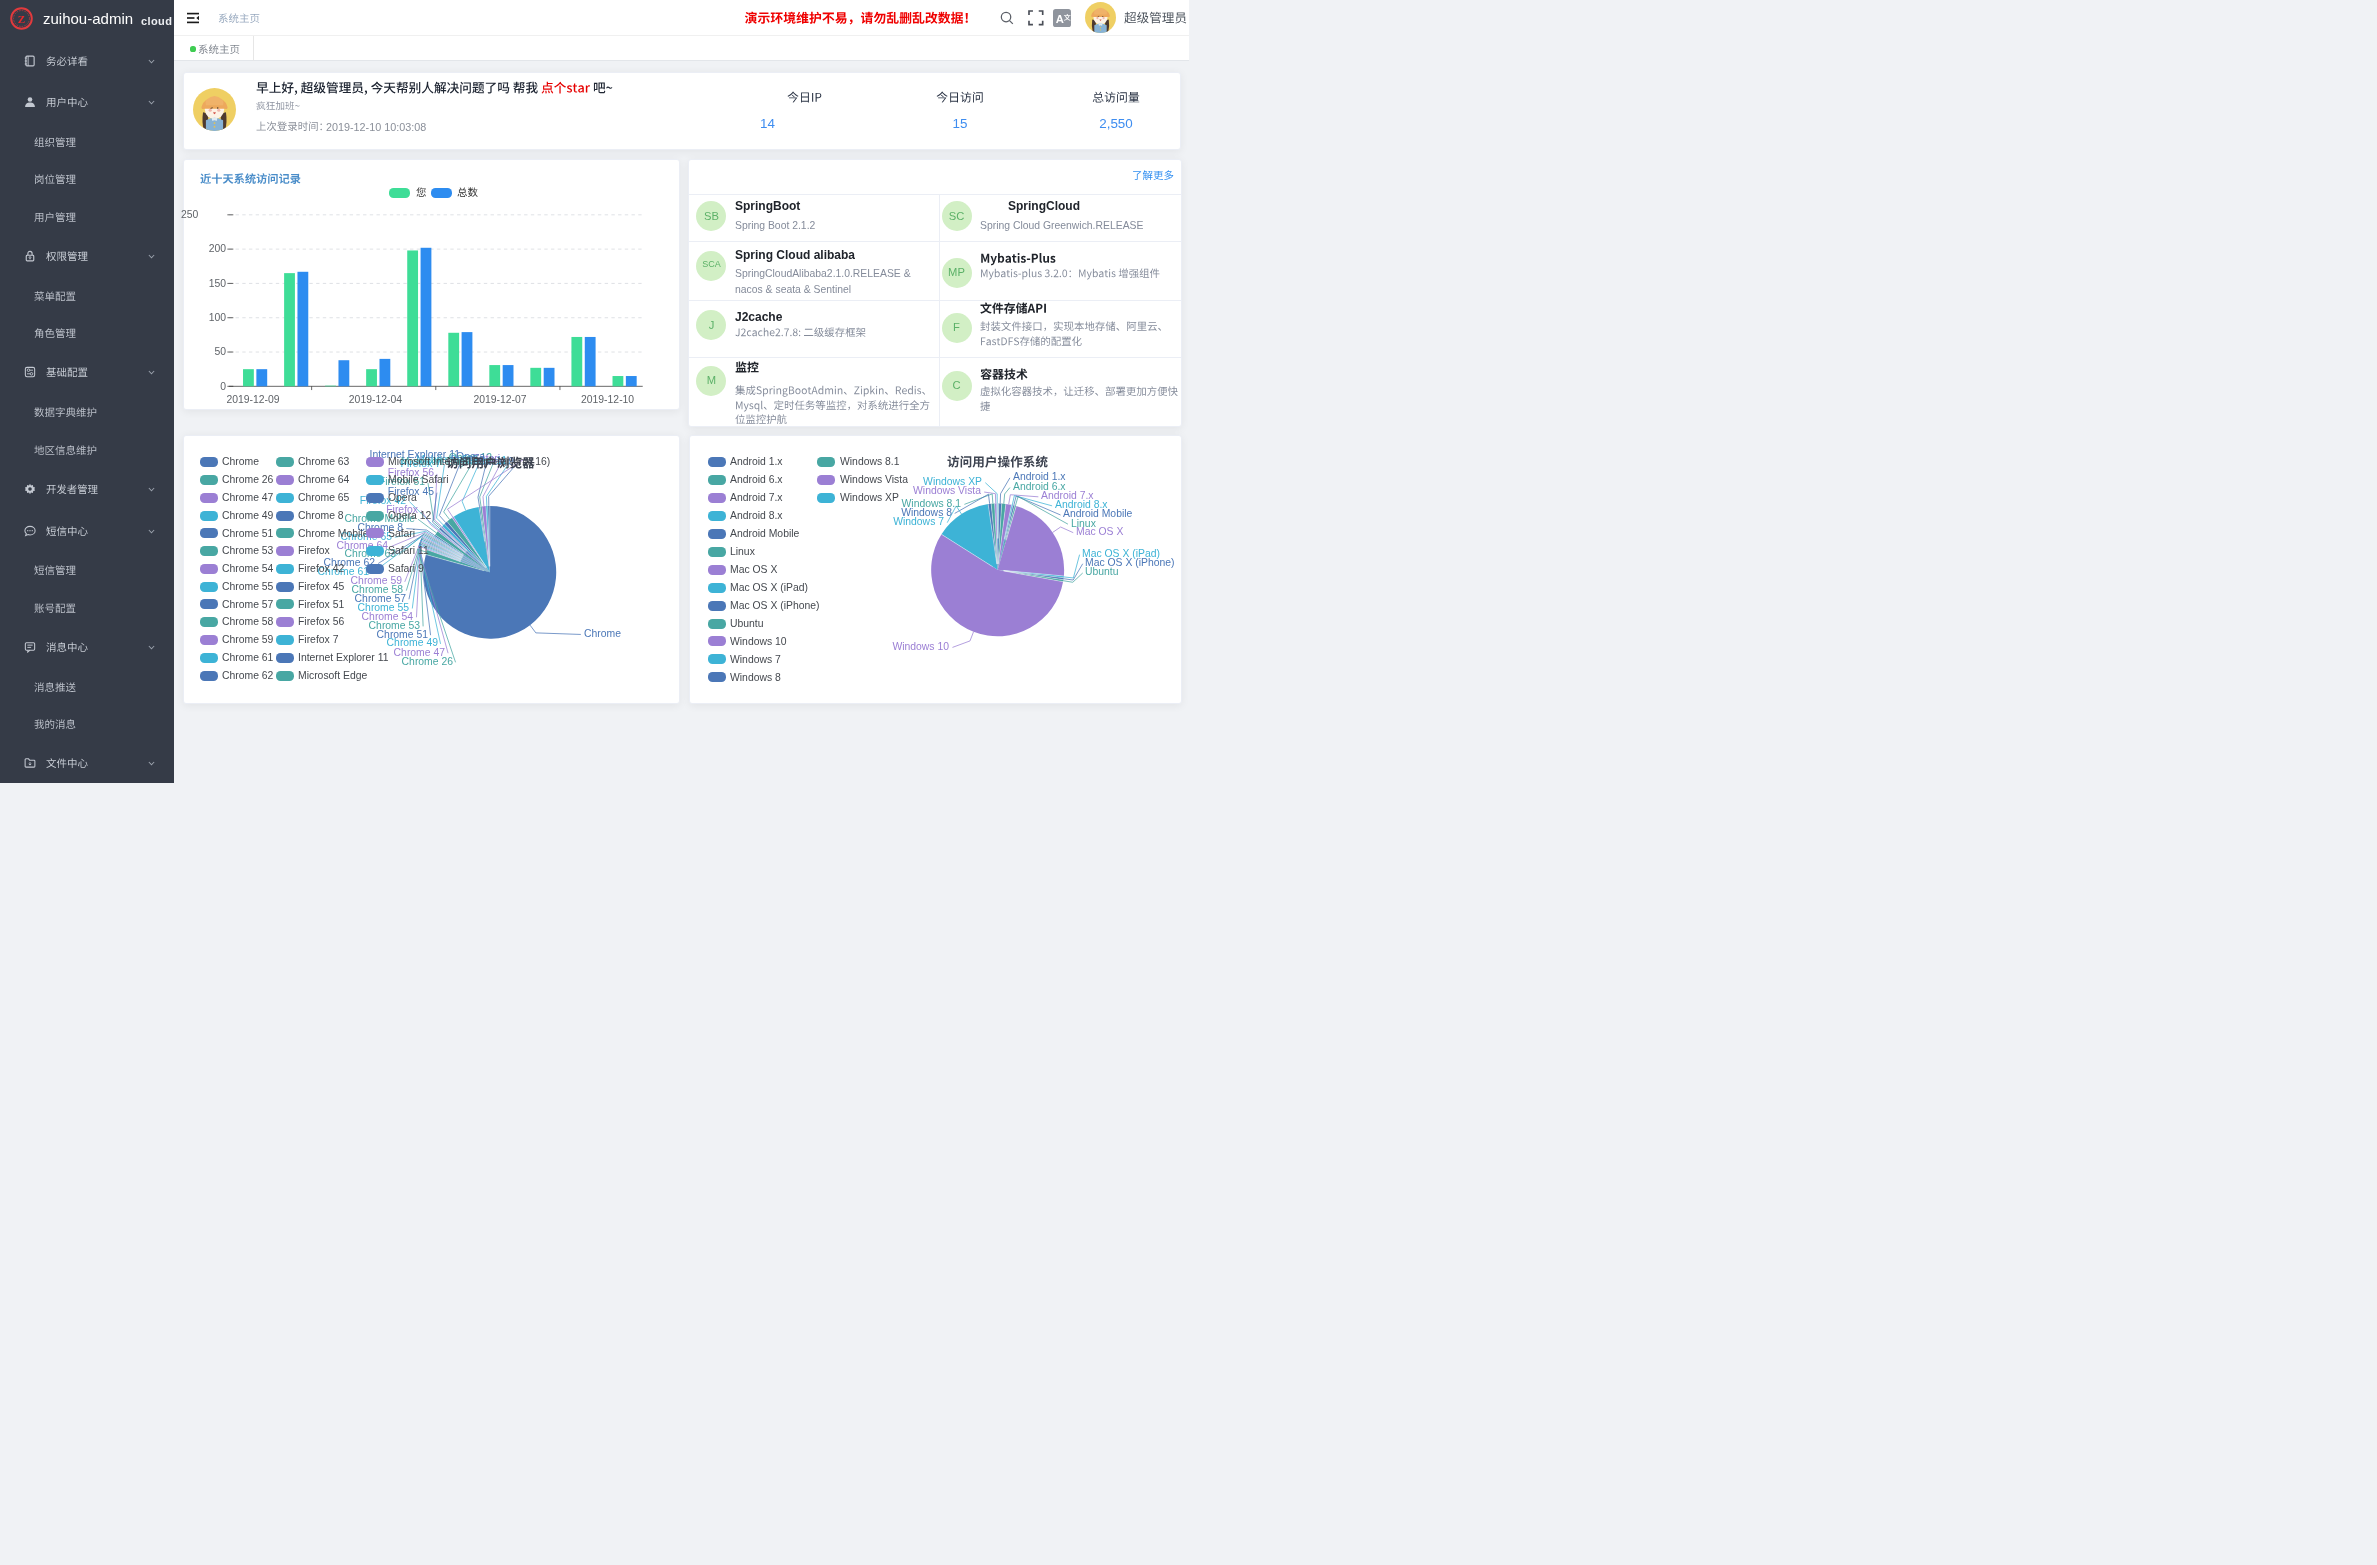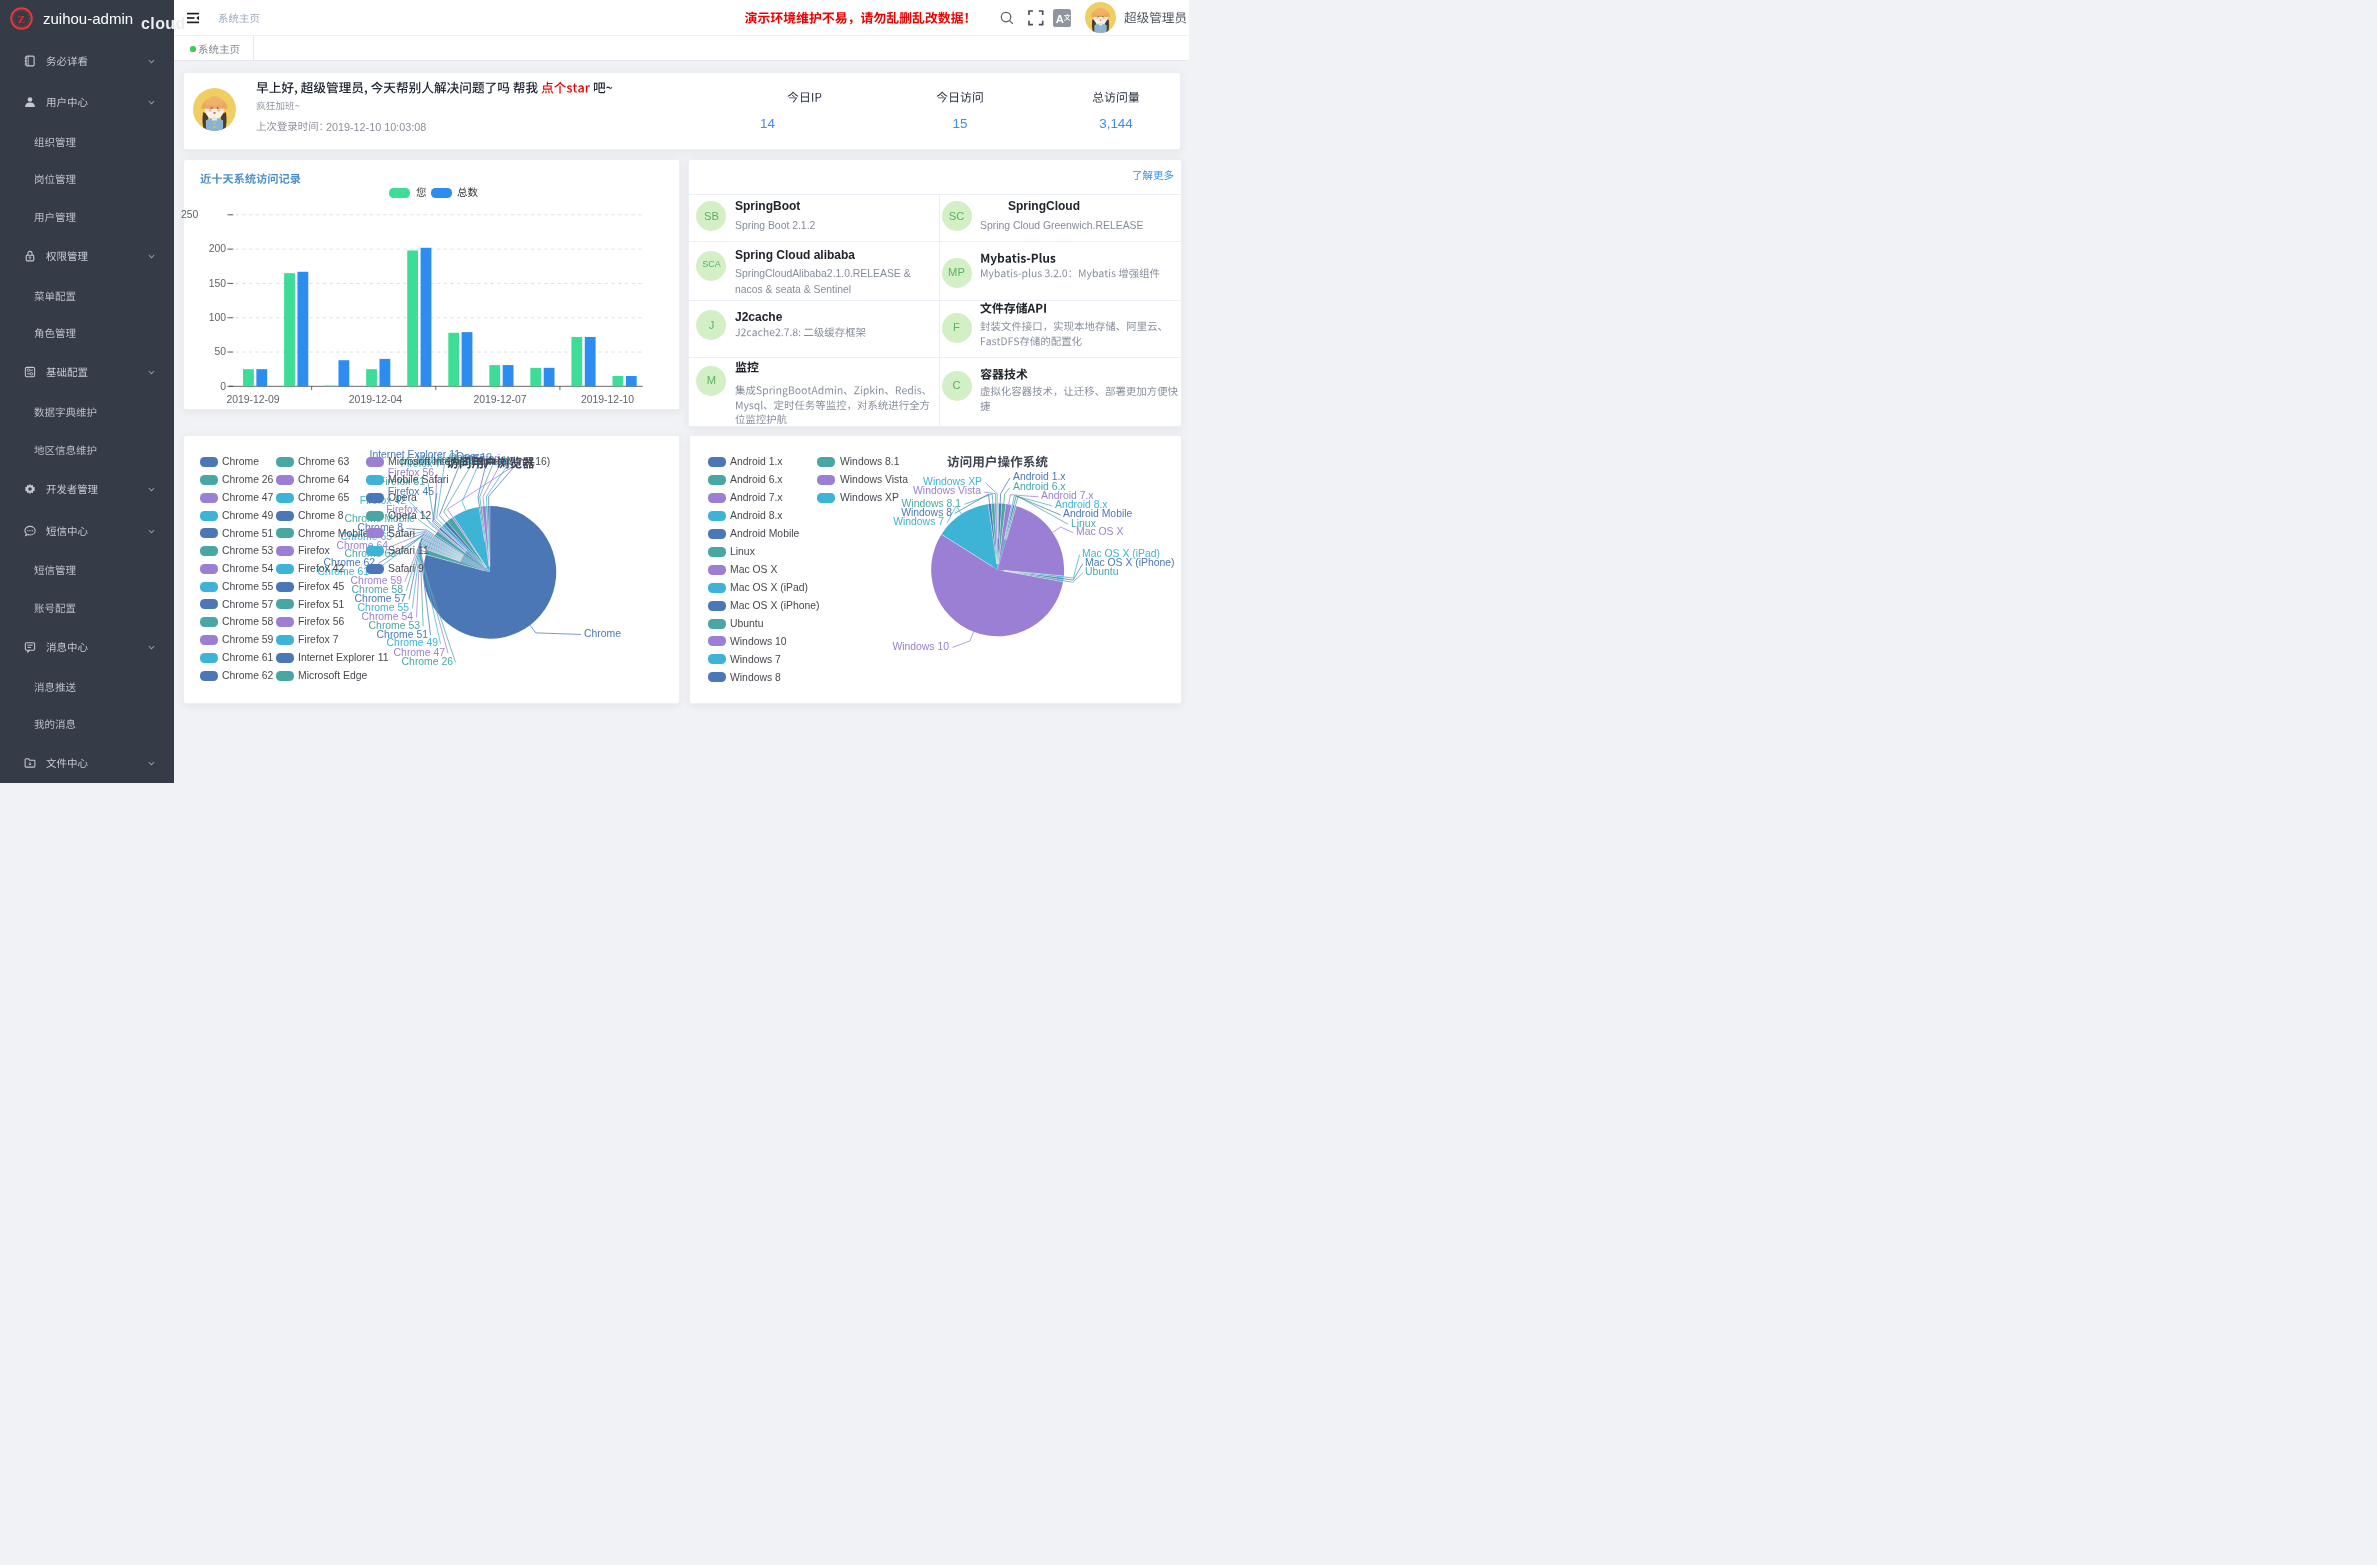--- a/index.html
+++ b/index.html
@@ -7,21 +7,21 @@
 .card{position:absolute;background:#fff;border-radius:3px;border:0.7px solid #ebeef5;
  box-shadow:0 1.5px 9px rgba(0,0,0,.06)}
 </style></head><body>
 <div class="abs" style="left:0;top:0;width:174px;height:783px;background:#353b47;z-index:5">
     <svg class="abs" style="left:9.7px;top:6.7px" width="23" height="23" viewBox="0 0 31 31">
 <circle cx="15.5" cy="15.5" r="13.9" fill="none" stroke="#e23a3d" stroke-width="2.6"></circle>
 <circle cx="15.5" cy="15.5" r="10.7" fill="none" stroke="#d6383b" stroke-width="0.9" stroke-dasharray="2.2,1.4"></circle>
 <text x="15.5" y="21" font-size="15" font-weight="bold" fill="#e8282c" text-anchor="middle" font-family="Liberation Serif,serif">Z</text>
 </svg>
     <div class="abs" style="left:43px;top:10.4px;font-size:15px;color:#fff">zuihou-admin</div>
-    <div class="abs" style="left:141px;top:14.6px;font-size:16px;font-weight:bold;color:#eceef2;letter-spacing:0.4px">cloud</div>
+    <div class="abs" style="left:141px;top:14.6px;font-size:11px;font-weight:bold;color:#eceef2;letter-spacing:0.4px">cloud</div>
     <div class="abs" style="left:0;top:40px;width:174px;height:42px">
       <svg class="abs" style="left:24px;top:50%;margin-top:-6px" width="12" height="12" viewBox="0 0 16 16">
         <rect x="2.5" y="1.5" width="11" height="13" rx="1.5" fill="none" stroke="#c3c8d1" stroke-width="1.5"></rect>
         <line x1="5.5" y1="1.5" x2="5.5" y2="14.5" stroke="#c3c8d1" stroke-width="1.2"></line>
         <line x1="1" y1="4" x2="4" y2="4" stroke="#c3c8d1" stroke-width="1.3"></line>
         <line x1="1" y1="8" x2="4" y2="8" stroke="#c3c8d1" stroke-width="1.3"></line>
         <line x1="1" y1="12" x2="4" y2="12" stroke="#c3c8d1" stroke-width="1.3"></line>
       </svg>
       <svg width="42" height="14" viewBox="0 -14.8 56.0 18.5" style="position:absolute;left:46px;top:14px;">
         <path d="M6.2 -5.3C6.2 -4.8 6.1 -4.4 6.0 -3.9H1.8V-3.0H5.7C4.8 -1.2 3.3 -0.3 0.8 0.2C1.0 0.4 1.3 0.9 1.4 1.1C4.1 0.4 5.9 -0.7 6.8 -3.0H11.0C10.8 -1.2 10.5 -0.3 10.2 -0.1C10.0 0.1 9.9 0.1 9.6 0.1C9.2 0.1 8.3 0.1 7.4 -0.0C7.6 0.3 7.8 0.6 7.8 0.9C8.6 1.0 9.5 1.0 9.9 1.0C10.4 0.9 10.7 0.9 11.0 0.6C11.5 0.1 11.8 -0.9 12.1 -3.5C12.2 -3.6 12.2 -3.9 12.2 -3.9H7.1C7.2 -4.4 7.3 -4.8 7.3 -5.2ZM10.4 -9.4C9.6 -8.6 8.5 -7.9 7.1 -7.4C6.0 -7.9 5.1 -8.5 4.5 -9.2L4.7 -9.4ZM5.3 -11.8C4.6 -10.6 3.2 -9.1 1.3 -8.1C1.5 -7.9 1.8 -7.6 1.9 -7.3C2.6 -7.7 3.3 -8.2 3.9 -8.6C4.4 -8.0 5.1 -7.4 5.9 -7.0C4.3 -6.4 2.4 -6.1 0.6 -5.9C0.8 -5.7 1.0 -5.3 1.1 -5.0C3.1 -5.2 5.2 -5.7 7.1 -6.4C8.7 -5.7 10.7 -5.3 12.9 -5.2C13.0 -5.5 13.2 -5.9 13.5 -6.1C11.6 -6.2 9.8 -6.5 8.4 -6.9C9.9 -7.7 11.2 -8.7 12.1 -9.9L11.4 -10.4L11.3 -10.3H5.6C5.9 -10.7 6.2 -11.1 6.4 -11.6Z M18.3 -11.0C19.5 -10.2 21.0 -9.0 21.9 -8.3L22.6 -9.1C21.8 -9.8 20.2 -10.9 19.0 -11.7ZM16.1 -7.5C15.8 -6.0 15.2 -4.1 14.4 -2.9L15.4 -2.5C16.2 -3.7 16.7 -5.7 17.1 -7.3ZM24.3 -6.6C25.3 -5.2 26.2 -3.3 26.6 -2.1L27.6 -2.6C27.2 -3.8 26.2 -5.7 25.3 -7.0ZM25.1 -10.9C23.8 -8.3 21.9 -5.8 19.4 -3.7V-8.4H18.3V-2.8C17.1 -1.9 15.8 -1.2 14.4 -0.5C14.7 -0.3 15.0 0.0 15.1 0.3C16.3 -0.2 17.3 -0.9 18.3 -1.6V-0.9C18.3 0.6 18.7 1.0 20.3 1.0C20.6 1.0 22.8 1.0 23.1 1.0C24.6 1.0 25.0 0.3 25.1 -2.3C24.8 -2.3 24.4 -2.5 24.1 -2.7C24.0 -0.5 23.9 -0.0 23.1 -0.0C22.6 -0.0 20.7 -0.0 20.4 -0.0C19.6 -0.0 19.4 -0.2 19.4 -0.8V-2.4C22.3 -4.6 24.5 -7.5 26.1 -10.5Z M29.5 -10.8C30.3 -10.1 31.2 -9.2 31.7 -8.6L32.4 -9.4C31.9 -10.0 30.9 -10.8 30.2 -11.4ZM34.4 -11.4C34.8 -10.6 35.4 -9.7 35.5 -9.1L36.5 -9.5C36.3 -10.1 35.8 -11.0 35.3 -11.7ZM30.6 0.8V0.8C30.8 0.5 31.2 0.2 33.5 -1.6C33.4 -1.8 33.2 -2.1 33.1 -2.4L31.7 -1.4V-7.4H28.6V-6.3H30.7V-1.3C30.7 -0.6 30.3 -0.1 30.0 0.1C30.2 0.2 30.5 0.6 30.6 0.8ZM39.6 -11.8C39.3 -11.0 38.7 -9.9 38.2 -9.1H33.6V-8.1H36.8V-6.2H34.0V-5.2H36.8V-3.2H33.2V-2.2H36.8V1.1H37.9V-2.2H41.3V-3.2H37.9V-5.2H40.6V-6.2H37.9V-8.1H41.0V-9.1H39.4C39.8 -9.8 40.2 -10.7 40.6 -11.4Z M46.6 -3.0H52.8V-2.0H46.6ZM46.6 -3.7V-4.7H52.8V-3.7ZM46.6 -1.3H52.8V-0.3H46.6ZM53.6 -11.6C51.3 -11.2 47.1 -11.0 43.7 -11.0C43.8 -10.7 43.8 -10.4 43.9 -10.2C45.1 -10.2 46.4 -10.2 47.7 -10.2C47.6 -9.9 47.5 -9.6 47.4 -9.3H43.8V-8.4H47.1C47.0 -8.1 46.8 -7.7 46.6 -7.4H42.8V-6.5H46.1C45.3 -5.0 44.1 -3.7 42.5 -2.8C42.7 -2.6 43.0 -2.2 43.1 -2.0C44.1 -2.6 44.9 -3.3 45.6 -4.1V1.1H46.6V0.6H52.8V1.1H53.8V-5.5H46.8C47.0 -5.9 47.2 -6.2 47.3 -6.5H55.2V-7.4H47.8C48.0 -7.7 48.1 -8.1 48.2 -8.4H54.4V-9.3H48.6L48.9 -10.3C50.9 -10.4 52.8 -10.6 54.2 -10.9Z" fill="#ccd1d9"></path>
@@ -293,21 +293,21 @@
     <path d="M6.2 -8.5C7.3 -7.7 8.7 -6.6 9.3 -5.9L10.2 -6.7C9.5 -7.4 8.1 -8.5 7.1 -9.3ZM2.6 -5.6V-4.4H11.6C10.4 -2.9 8.8 -0.8 7.4 0.8L8.6 1.3C10.3 -0.7 12.4 -3.4 13.7 -5.2L12.8 -5.6L12.6 -5.6ZM7.9 -13.6C6.3 -11.1 3.5 -8.9 0.6 -7.6C0.9 -7.3 1.3 -6.9 1.5 -6.5C3.9 -7.8 6.3 -9.6 8.0 -11.7C9.8 -9.7 12.4 -7.7 14.5 -6.6C14.7 -7.0 15.1 -7.5 15.4 -7.7C13.2 -8.7 10.4 -10.7 8.8 -12.6L9.1 -13.0Z M20.0 -5.6H28.0V-1.1H20.0ZM20.0 -6.8V-11.2H28.0V-6.8ZM18.8 -12.4V1.1H20.0V0.1H28.0V1.0H29.3V-12.4Z M33.6 0.0H35.1V-11.7H33.6Z M38.3 0.0H39.8V-4.7H41.7C44.3 -4.7 46.0 -5.8 46.0 -8.3C46.0 -10.8 44.3 -11.7 41.6 -11.7H38.3ZM39.8 -5.9V-10.5H41.5C43.5 -10.5 44.6 -10.0 44.6 -8.3C44.6 -6.6 43.6 -5.9 41.5 -5.9Z" fill="#2b3445"></path>
   </svg>
 <div class="abs" style="left:760px;top:116px;width:90px;font-size:13.4px;color:#3e8df0">14</div>
 <svg width="48" height="15.7" viewBox="0 -17.0 64.0 21.1" style="position:absolute;left:936px;top:89px;">
     <path d="M6.2 -8.5C7.3 -7.7 8.7 -6.6 9.3 -5.9L10.2 -6.7C9.5 -7.4 8.1 -8.5 7.1 -9.3ZM2.6 -5.6V-4.4H11.6C10.4 -2.9 8.8 -0.8 7.4 0.8L8.6 1.3C10.3 -0.7 12.4 -3.4 13.7 -5.2L12.8 -5.6L12.6 -5.6ZM7.9 -13.6C6.3 -11.1 3.5 -8.9 0.6 -7.6C0.9 -7.3 1.3 -6.9 1.5 -6.5C3.9 -7.8 6.3 -9.6 8.0 -11.7C9.8 -9.7 12.4 -7.7 14.5 -6.6C14.7 -7.0 15.1 -7.5 15.4 -7.7C13.2 -8.7 10.4 -10.7 8.8 -12.6L9.1 -13.0Z M20.0 -5.6H28.0V-1.1H20.0ZM20.0 -6.8V-11.2H28.0V-6.8ZM18.8 -12.4V1.1H20.0V0.1H28.0V1.0H29.3V-12.4Z M41.5 -13.1C41.8 -12.3 42.1 -11.3 42.2 -10.7L43.4 -11.0C43.3 -11.6 42.9 -12.7 42.6 -13.4ZM34.0 -12.4C34.8 -11.7 35.8 -10.6 36.3 -10.0L37.1 -10.9C36.6 -11.5 35.6 -12.5 34.8 -13.2ZM38.0 -10.6V-9.5H40.3C40.2 -5.5 40.0 -1.6 37.4 0.5C37.7 0.7 38.1 1.0 38.3 1.3C40.3 -0.4 41.0 -3.0 41.3 -6.0H44.9C44.7 -2.0 44.5 -0.5 44.1 -0.1C44.0 0.0 43.9 0.1 43.6 0.1C43.3 0.1 42.5 0.0 41.6 -0.0C41.8 0.3 42.0 0.8 42.0 1.1C42.8 1.2 43.6 1.2 44.1 1.1C44.6 1.1 44.9 1.0 45.2 0.6C45.7 0.0 45.9 -1.7 46.1 -6.6C46.1 -6.7 46.1 -7.1 46.1 -7.1H41.4C41.5 -7.9 41.5 -8.7 41.5 -9.5H47.2V-10.6ZM32.7 -8.4V-7.3H35.2V-2.0C35.2 -1.2 34.6 -0.7 34.3 -0.4C34.5 -0.2 34.9 0.3 35.1 0.6C35.3 0.2 35.7 -0.2 38.6 -2.3C38.5 -2.5 38.3 -3.0 38.2 -3.3L36.4 -2.0V-8.4Z M49.5 -9.8V1.3H50.7V-9.8ZM49.7 -12.7C50.5 -11.8 51.5 -10.7 52.0 -10.0L53.0 -10.6C52.4 -11.3 51.3 -12.4 50.5 -13.2ZM53.7 -12.5V-11.4H61.3V-0.4C61.3 -0.1 61.2 -0.0 60.9 -0.0C60.7 -0.0 59.7 0.0 58.8 -0.0C58.9 0.3 59.1 0.8 59.2 1.2C60.4 1.2 61.3 1.2 61.8 0.9C62.3 0.7 62.5 0.4 62.5 -0.4V-12.5ZM53.2 -8.6V-1.6H54.3V-2.7H58.8V-8.6ZM54.3 -7.5H57.6V-3.8H54.3Z" fill="#2b3445"></path>
   </svg>
 <div class="abs" style="left:915px;top:116px;width:90px;text-align:center;font-size:13.4px;color:#3e8df0">15</div>
 <svg width="48" height="15.7" viewBox="0 -17.0 64.0 21.1" style="position:absolute;left:1092px;top:89px;">
     <path d="M12.1 -3.4C13.1 -2.3 14.0 -0.8 14.4 0.2L15.3 -0.4C15.0 -1.5 14.0 -2.9 13.1 -4.0ZM6.6 -4.3C7.6 -3.6 8.9 -2.4 9.5 -1.7L10.4 -2.4C9.7 -3.2 8.5 -4.3 7.4 -5.0ZM4.5 -3.9V-0.5C4.5 0.8 5.0 1.1 6.9 1.1C7.3 1.1 10.1 1.1 10.5 1.1C12.0 1.1 12.4 0.7 12.5 -1.2C12.2 -1.2 11.7 -1.4 11.4 -1.6C11.3 -0.2 11.2 0.0 10.4 0.0C9.8 0.0 7.4 0.0 7.0 0.0C5.9 0.0 5.8 -0.1 5.8 -0.6V-3.9ZM2.2 -3.6C1.9 -2.4 1.3 -1.0 0.7 -0.1L1.8 0.4C2.5 -0.6 3.0 -2.1 3.3 -3.4ZM4.2 -9.1H11.8V-6.3H4.2ZM3.0 -10.2V-5.1H13.1V-10.2H10.5C11.1 -11.0 11.7 -12.0 12.2 -12.9L10.9 -13.4C10.5 -12.5 9.8 -11.1 9.2 -10.2H5.9L6.9 -10.7C6.6 -11.4 5.8 -12.5 5.1 -13.4L4.1 -12.9C4.8 -12.1 5.5 -11.0 5.7 -10.2Z M25.5 -13.1C25.8 -12.3 26.1 -11.3 26.2 -10.7L27.4 -11.0C27.3 -11.6 26.9 -12.7 26.6 -13.4ZM18.0 -12.4C18.8 -11.7 19.8 -10.6 20.3 -10.0L21.1 -10.9C20.6 -11.5 19.6 -12.5 18.8 -13.2ZM22.0 -10.6V-9.5H24.3C24.2 -5.5 24.0 -1.6 21.4 0.5C21.7 0.7 22.1 1.0 22.3 1.3C24.3 -0.4 25.0 -3.0 25.3 -6.0H28.9C28.7 -2.0 28.5 -0.5 28.1 -0.1C28.0 0.0 27.9 0.1 27.6 0.1C27.3 0.1 26.5 0.0 25.6 -0.0C25.8 0.3 26.0 0.8 26.0 1.1C26.8 1.2 27.6 1.2 28.1 1.1C28.6 1.1 28.9 1.0 29.2 0.6C29.7 0.0 29.9 -1.7 30.1 -6.6C30.1 -6.7 30.1 -7.1 30.1 -7.1H25.4C25.5 -7.9 25.5 -8.7 25.5 -9.5H31.2V-10.6ZM16.7 -8.4V-7.3H19.2V-2.0C19.2 -1.2 18.6 -0.7 18.3 -0.4C18.5 -0.2 18.9 0.3 19.1 0.6C19.3 0.2 19.7 -0.2 22.6 -2.3C22.5 -2.5 22.3 -3.0 22.2 -3.3L20.4 -2.0V-8.4Z M33.5 -9.8V1.3H34.7V-9.8ZM33.7 -12.7C34.5 -11.8 35.5 -10.7 36.0 -10.0L37.0 -10.6C36.4 -11.3 35.3 -12.4 34.5 -13.2ZM37.7 -12.5V-11.4H45.3V-0.4C45.3 -0.1 45.2 -0.0 44.9 -0.0C44.7 -0.0 43.7 0.0 42.8 -0.0C42.9 0.3 43.1 0.8 43.2 1.2C44.4 1.2 45.3 1.2 45.8 0.9C46.3 0.7 46.5 0.4 46.5 -0.4V-12.5ZM37.2 -8.6V-1.6H38.3V-2.7H42.8V-8.6ZM38.3 -7.5H41.6V-3.8H38.3Z M52.0 -10.6H60.0V-9.8H52.0ZM52.0 -12.2H60.0V-11.3H52.0ZM50.8 -12.9V-9.0H61.2V-12.9ZM48.8 -8.4V-7.4H63.2V-8.4ZM51.7 -4.4H55.4V-3.4H51.7ZM56.6 -4.4H60.4V-3.4H56.6ZM51.7 -6.0H55.4V-5.1H51.7ZM56.6 -6.0H60.4V-5.1H56.6ZM48.8 -0.0V0.9H63.3V-0.0H56.6V-1.0H62.0V-1.8H56.6V-2.7H61.6V-6.7H50.5V-2.7H55.4V-1.8H50.1V-1.0H55.4V-0.0Z" fill="#2b3445"></path>
   </svg>
-<div class="abs" style="left:1071px;top:116px;width:90px;text-align:center;font-size:13.4px;color:#3e8df0">3,144</div>
+<div class="abs" style="left:1071px;top:116px;width:90px;text-align:center;font-size:13.4px;color:#3e8df0">2,550</div>
 <div class="card" style="left:183px;top:159px;width:497px;height:251px"></div>
 <svg width="101" height="14.8" viewBox="0 -15.9 135.0 19.8" style="position:absolute;left:200px;top:171px;">
     <path d="M0.9 -11.6C1.7 -10.8 2.7 -9.6 3.1 -8.8L4.6 -9.9C4.1 -10.6 3.1 -11.7 2.3 -12.5ZM12.8 -12.7C11.2 -12.2 8.4 -12.0 6.0 -11.9V-8.6C6.0 -6.7 5.9 -4.1 4.7 -2.3C5.1 -2.1 5.9 -1.5 6.2 -1.2C7.3 -2.7 7.7 -5.0 7.8 -6.9H10.1V-1.3H11.9V-6.9H14.4V-8.5H7.8V-10.4C10.1 -10.5 12.4 -10.8 14.2 -11.4ZM4.2 -7.4H0.7V-5.6H2.4V-2.0C1.8 -1.7 1.0 -1.2 0.4 -0.4L1.6 1.3C2.1 0.4 2.7 -0.6 3.2 -0.6C3.5 -0.6 4.0 -0.1 4.7 0.3C5.8 0.9 7.1 1.0 9.0 1.0C10.6 1.0 13.0 0.9 14.1 0.9C14.1 0.4 14.4 -0.5 14.6 -1.0C13.1 -0.8 10.7 -0.6 9.1 -0.6C7.4 -0.6 6.0 -0.7 5.0 -1.3C4.7 -1.5 4.4 -1.7 4.2 -1.8Z M21.5 -12.7V-7.3H15.7V-5.5H21.5V1.3H23.5V-5.5H29.4V-7.3H23.5V-12.7Z M31.0 -7.2V-5.4H36.0C35.4 -3.5 33.9 -1.5 30.4 -0.3C30.8 0.1 31.4 0.8 31.6 1.3C35.0 0.0 36.7 -1.9 37.5 -3.9C38.8 -1.4 40.6 0.3 43.5 1.2C43.7 0.7 44.3 -0.1 44.7 -0.4C41.8 -1.2 39.8 -3.0 38.8 -5.4H44.0V-7.2H38.3C38.3 -7.6 38.3 -8.0 38.3 -8.3V-9.9H43.5V-11.7H31.5V-9.9H36.4V-8.4C36.4 -8.0 36.4 -7.6 36.4 -7.2Z M48.6 -3.2C47.9 -2.3 46.7 -1.3 45.6 -0.6C46.0 -0.4 46.8 0.2 47.1 0.6C48.2 -0.2 49.6 -1.4 50.5 -2.6ZM54.3 -2.4C55.5 -1.5 56.9 -0.3 57.6 0.6L59.2 -0.5C58.4 -1.3 56.9 -2.5 55.8 -3.3ZM54.6 -6.6C54.9 -6.3 55.2 -6.0 55.5 -5.7L51.0 -5.4C52.9 -6.4 54.8 -7.6 56.6 -9.0L55.3 -10.2C54.7 -9.6 53.9 -9.0 53.2 -8.5L50.2 -8.4C51.1 -9.0 52.0 -9.7 52.7 -10.5C54.7 -10.7 56.5 -10.9 58.1 -11.3L56.8 -12.8C54.3 -12.2 50.1 -11.8 46.4 -11.7C46.6 -11.3 46.8 -10.5 46.8 -10.1C47.9 -10.1 49.1 -10.2 50.2 -10.3C49.4 -9.5 48.7 -9.0 48.3 -8.8C47.9 -8.5 47.5 -8.2 47.2 -8.2C47.4 -7.8 47.6 -7.0 47.7 -6.7C48.0 -6.8 48.5 -6.9 50.9 -7.0C49.9 -6.5 49.1 -6.0 48.6 -5.8C47.7 -5.3 47.1 -5.1 46.5 -5.0C46.7 -4.5 47.0 -3.7 47.0 -3.4C47.5 -3.6 48.2 -3.7 51.7 -4.0V-0.7C51.7 -0.5 51.6 -0.4 51.3 -0.4C51.1 -0.4 50.2 -0.4 49.4 -0.5C49.6 0.0 50.0 0.8 50.0 1.3C51.1 1.3 52.0 1.3 52.6 1.0C53.3 0.7 53.5 0.3 53.5 -0.6V-4.1L56.6 -4.4C57.0 -3.9 57.3 -3.4 57.5 -3.0L58.9 -3.9C58.3 -4.9 57.1 -6.3 56.0 -7.3Z M70.2 -5.2V-0.9C70.2 0.6 70.5 1.1 71.9 1.1C72.1 1.1 72.7 1.1 72.9 1.1C74.1 1.1 74.5 0.4 74.6 -1.9C74.1 -2.1 73.4 -2.4 73.1 -2.7C73.0 -0.8 73.0 -0.4 72.7 -0.4C72.6 -0.4 72.3 -0.4 72.2 -0.4C72.0 -0.4 72.0 -0.5 72.0 -0.9V-5.2ZM67.4 -5.2C67.3 -2.6 67.1 -1.0 64.8 -0.1C65.2 0.3 65.7 1.0 65.9 1.4C68.6 0.2 69.0 -2.0 69.2 -5.2ZM60.5 -1.0 60.9 0.8C62.4 0.2 64.2 -0.5 65.9 -1.2L65.6 -2.8C63.7 -2.1 61.8 -1.4 60.5 -1.0ZM68.7 -12.4C68.9 -11.9 69.2 -11.3 69.3 -10.8H66.0V-9.2H68.3C67.7 -8.4 67.0 -7.4 66.7 -7.2C66.3 -6.9 65.9 -6.7 65.6 -6.6C65.7 -6.3 66.0 -5.4 66.1 -4.9C66.6 -5.1 67.4 -5.2 72.5 -5.8C72.7 -5.4 72.9 -5.0 73.0 -4.7L74.5 -5.5C74.1 -6.5 73.1 -7.9 72.3 -8.9L71.0 -8.2C71.2 -7.9 71.4 -7.5 71.7 -7.2L68.7 -6.9C69.3 -7.6 69.9 -8.4 70.4 -9.2H74.3V-10.8H70.2L71.2 -11.1C71.0 -11.5 70.7 -12.3 70.4 -12.8ZM60.9 -6.2C61.1 -6.3 61.5 -6.4 62.7 -6.6C62.2 -5.9 61.8 -5.4 61.6 -5.2C61.1 -4.6 60.8 -4.3 60.4 -4.2C60.6 -3.8 60.9 -2.9 61.0 -2.5C61.4 -2.8 62.0 -3.0 65.6 -3.8C65.6 -4.2 65.6 -4.9 65.6 -5.4L63.5 -5.0C64.5 -6.1 65.4 -7.5 66.1 -8.8L64.5 -9.8C64.3 -9.2 64.0 -8.7 63.7 -8.2L62.6 -8.1C63.5 -9.3 64.2 -10.7 64.8 -12.0L63.0 -12.9C62.5 -11.2 61.5 -9.3 61.2 -8.9C60.9 -8.4 60.6 -8.1 60.3 -8.0C60.5 -7.5 60.8 -6.6 60.9 -6.2Z M76.4 -11.5C77.1 -10.8 78.1 -9.7 78.6 -9.1L79.9 -10.3C79.4 -10.9 78.3 -11.9 77.6 -12.6ZM83.6 -12.4C83.9 -11.7 84.2 -10.8 84.3 -10.2H80.5V-8.4H82.5C82.4 -4.9 82.2 -1.8 80.1 0.1C80.5 0.4 81.1 1.0 81.3 1.4C83.1 -0.2 83.8 -2.5 84.1 -5.2H86.7C86.6 -2.2 86.4 -0.9 86.1 -0.6C86.0 -0.4 85.8 -0.4 85.6 -0.4C85.3 -0.4 84.6 -0.4 84.0 -0.5C84.2 -0.0 84.5 0.7 84.5 1.2C85.2 1.2 86.0 1.3 86.4 1.2C86.9 1.1 87.3 1.0 87.7 0.5C88.1 -0.1 88.3 -1.8 88.5 -6.1C88.5 -6.3 88.5 -6.8 88.5 -6.8H84.2L84.3 -8.4H89.5V-10.2H84.8L86.1 -10.6C86.0 -11.2 85.6 -12.1 85.4 -12.8ZM75.6 -8.2V-6.5H77.6V-2.2C77.6 -1.5 77.0 -0.8 76.6 -0.5C76.9 -0.2 77.5 0.5 77.7 0.9C78.0 0.5 78.5 0.0 81.4 -2.4C81.3 -2.7 81.0 -3.4 80.9 -3.8L79.4 -2.7V-8.2Z M91.1 -9.1V1.3H92.9V-9.1ZM91.2 -11.8C92.0 -11.0 93.0 -9.8 93.5 -9.2L94.8 -10.1C94.3 -10.8 93.3 -11.9 92.5 -12.6ZM95.2 -12.0V-10.3H102.1V-0.8C102.1 -0.6 102.0 -0.5 101.7 -0.5C101.5 -0.5 100.6 -0.4 99.8 -0.5C100.0 -0.0 100.3 0.8 100.3 1.3C101.6 1.3 102.5 1.2 103.1 1.0C103.7 0.7 103.9 0.2 103.9 -0.8V-12.0ZM94.6 -8.1V-1.5H96.2V-2.4H100.3V-8.1ZM96.2 -6.5H98.5V-4.0H96.2Z M106.5 -11.4C107.4 -10.6 108.5 -9.5 109.0 -8.8L110.3 -10.1C109.7 -10.8 108.6 -11.8 107.7 -12.5ZM105.6 -8.1V-6.4H107.8V-1.8C107.8 -1.0 107.3 -0.4 107.0 -0.1C107.3 0.1 107.8 0.8 107.9 1.2C108.2 0.8 108.7 0.4 111.3 -1.4C111.1 -1.8 110.8 -2.5 110.7 -3.0L109.5 -2.2V-8.1ZM111.2 -11.8V-10.0H116.9V-6.9H111.5V-1.4C111.5 0.6 112.1 1.1 114.2 1.1C114.6 1.1 116.5 1.1 117.0 1.1C118.8 1.1 119.4 0.4 119.6 -2.2C119.1 -2.4 118.3 -2.7 117.9 -3.0C117.8 -1.0 117.6 -0.6 116.8 -0.6C116.4 -0.6 114.7 -0.6 114.3 -0.6C113.5 -0.6 113.4 -0.7 113.4 -1.4V-5.2H116.9V-4.5H118.7V-11.8Z M121.7 -4.4C122.7 -3.9 123.9 -3.1 124.5 -2.5L125.7 -3.7C125.1 -4.3 123.9 -5.1 122.9 -5.5ZM121.8 -12.0V-10.4H130.6L130.5 -9.6H122.3V-8.0H130.5L130.4 -7.2H120.9V-5.6H126.5V-3.2C124.4 -2.4 122.2 -1.6 120.8 -1.1L121.8 0.5C123.2 -0.0 124.9 -0.8 126.5 -1.5V-0.4C126.5 -0.2 126.4 -0.1 126.2 -0.1C126.0 -0.1 125.1 -0.1 124.4 -0.1C124.6 0.3 124.9 0.9 125.0 1.4C126.1 1.4 126.9 1.4 127.6 1.2C128.2 0.9 128.4 0.5 128.4 -0.3V-2.5C129.6 -1.0 131.2 0.1 133.1 0.8C133.4 0.3 133.9 -0.4 134.3 -0.8C132.9 -1.2 131.7 -1.8 130.7 -2.5C131.6 -3.1 132.6 -3.8 133.4 -4.5L132.0 -5.6H134.1V-7.2H132.3C132.5 -8.7 132.6 -10.4 132.6 -12.0L131.1 -12.1L130.8 -12.0ZM128.4 -5.6H131.8C131.2 -5.0 130.3 -4.2 129.5 -3.6C129.1 -4.1 128.7 -4.7 128.4 -5.3Z" fill="#4a8dc9"></path>
   </svg>
 <div class="abs" style="left:389px;top:188px;width:21px;height:9.7px;border-radius:4.5px;background:#3edd97"></div>
 <svg width="10.4" height="14" viewBox="0 -14.8 14.0 18.5" style="position:absolute;left:416px;top:185px;">
     <path d="M6.5 -7.9C6.2 -6.9 5.5 -5.9 4.8 -5.3C5.0 -5.1 5.4 -4.8 5.6 -4.7C6.3 -5.4 7.0 -6.5 7.5 -7.6ZM8.6 -9.0V-4.9C8.6 -4.8 8.6 -4.7 8.4 -4.7C8.2 -4.7 7.7 -4.7 7.0 -4.7C7.1 -4.5 7.3 -4.1 7.3 -3.8C8.2 -3.8 8.8 -3.8 9.2 -4.0C9.5 -4.1 9.6 -4.4 9.6 -4.9V-9.0ZM10.4 -7.5C11.1 -6.7 11.8 -5.4 12.1 -4.7L13.0 -5.1C12.7 -5.9 12.0 -7.1 11.3 -7.9ZM3.7 -3.0V-0.6C3.7 0.6 4.1 0.9 5.8 0.9C6.1 0.9 8.8 0.9 9.1 0.9C10.5 0.9 10.9 0.4 11.0 -1.4C10.7 -1.4 10.3 -1.6 10.0 -1.8C10.0 -0.3 9.8 -0.1 9.1 -0.1C8.5 -0.1 6.3 -0.1 5.8 -0.1C4.9 -0.1 4.7 -0.2 4.7 -0.6V-3.0ZM5.8 -3.6C6.6 -2.9 7.4 -1.8 7.8 -1.1L8.7 -1.7C8.3 -2.4 7.4 -3.4 6.6 -4.1ZM10.8 -2.8C11.4 -1.8 12.0 -0.5 12.2 0.4L13.2 -0.0C13.0 -0.9 12.3 -2.2 11.7 -3.2ZM2.1 -2.9C1.8 -2.0 1.2 -0.7 0.7 0.1L1.7 0.6C2.2 -0.3 2.7 -1.6 3.0 -2.5ZM6.6 -11.7C6.1 -10.4 5.3 -9.1 4.3 -8.3C4.5 -8.1 4.9 -7.8 5.1 -7.6C5.6 -8.1 6.1 -8.8 6.6 -9.5H11.9C11.6 -9.0 11.4 -8.5 11.2 -8.1L12.1 -8.0C12.4 -8.5 12.9 -9.5 13.2 -10.3L12.5 -10.5L12.3 -10.4H7.1C7.3 -10.8 7.4 -11.1 7.5 -11.5ZM3.9 -11.8C3.1 -10.2 1.8 -8.7 0.5 -7.7C0.7 -7.5 1.1 -7.1 1.2 -6.9C1.6 -7.3 2.1 -7.7 2.5 -8.2V-3.8H3.6V-9.5C4.0 -10.1 4.4 -10.8 4.8 -11.5Z" fill="#333"></path>
   </svg>
 <div class="abs" style="left:431px;top:188px;width:21px;height:9.7px;border-radius:4.5px;background:#2d8cf0"></div>
 <svg width="21" height="14" viewBox="0 -14.8 28.0 18.5" style="position:absolute;left:457px;top:185px;">

